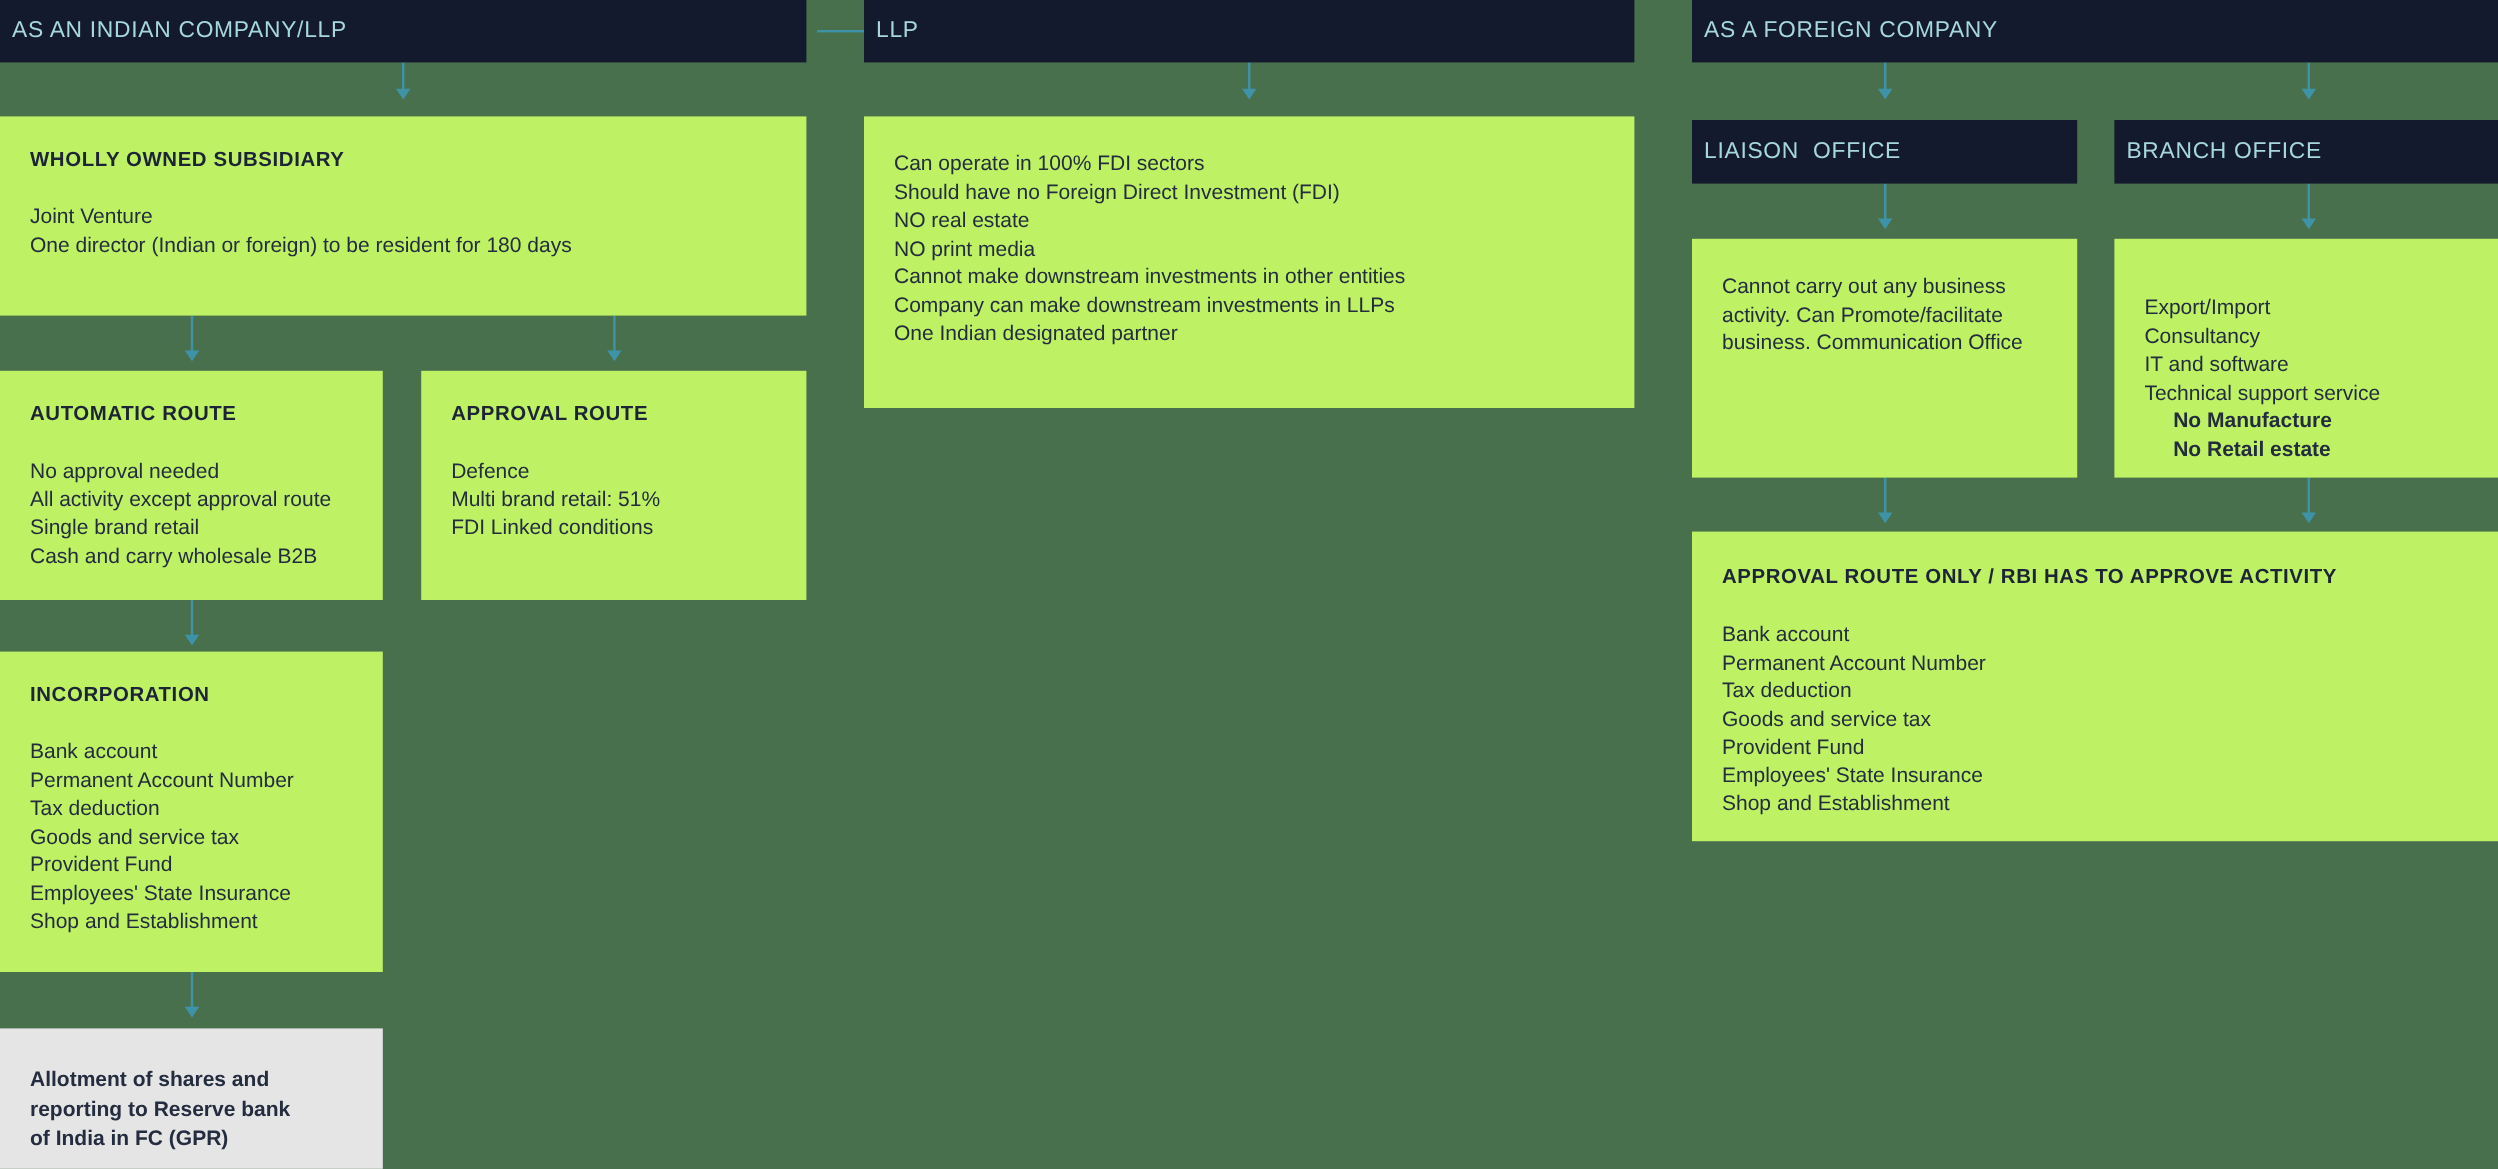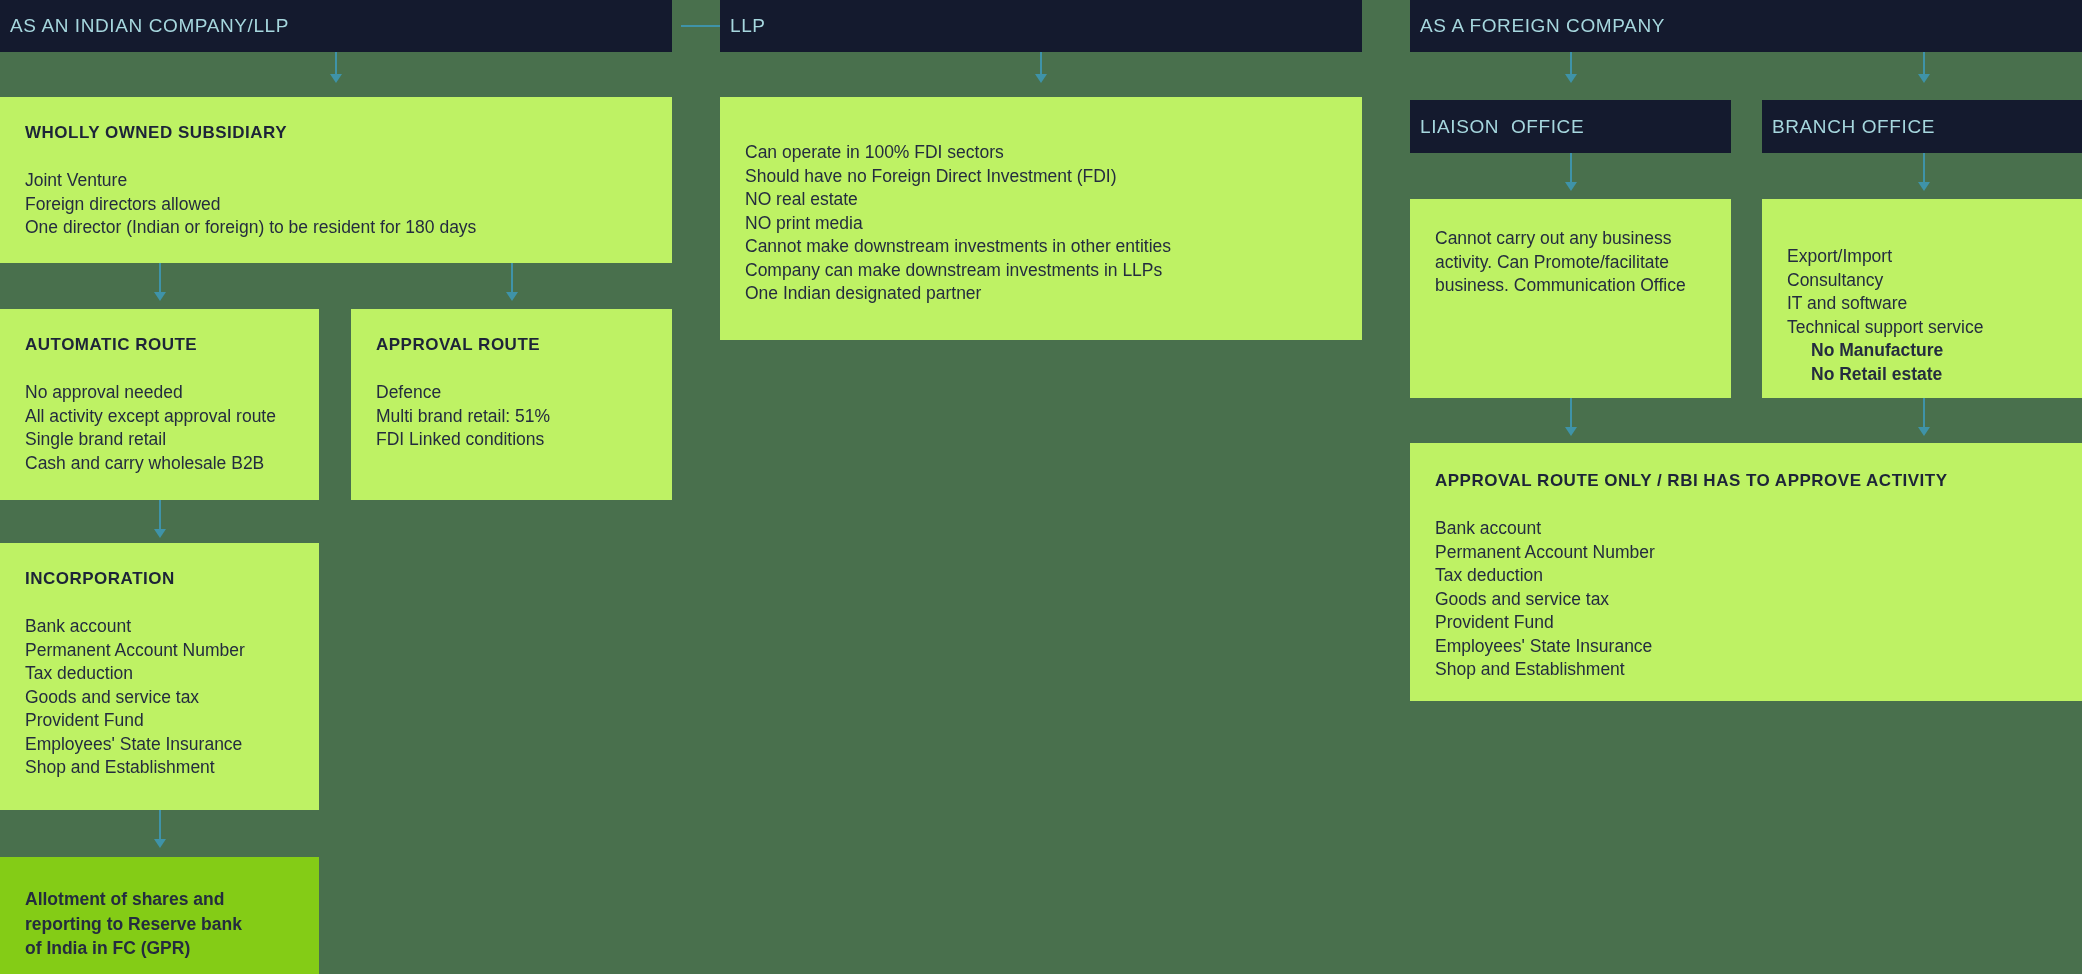--- a/index.html
+++ b/index.html
@@ -36,21 +36,21 @@
     font-weight: 400;
     padding-left: 10px;
     white-space: pre;
   }
   
   .panel {
     background: #bef264;
     padding: 26px 26px 26px 25px;
   }
   .panel.pale {
-    background: #84cc16;
+    background: #e5e5e5;
   }
   .panel-title {
     color: #1d2438;
     font-size: 17px;
     font-weight: bold;
     letter-spacing: 0.5px;
     margin: 0 0 26px 0;
     white-space: pre;
   }
   .panel-list {
@@ -151,21 +151,20 @@
   <div class="arrow-down" style="left:1918px; top:427px;"></div>
 
   <div class="node hdr" style="left:0px; top:0px; width:672px; height:52px;">
     <span class="hdr-label">AS AN INDIAN COMPANY/LLP</span>
   </div>
 
   <div class="node panel" style="left:0px; top:97px; width:672px; height:166px;">
     <div class="panel-title">WHOLLY OWNED SUBSIDIARY</div>
     <ul class="panel-list">
       <li>Joint Venture</li>
-      <li>Foreign directors allowed</li>
       <li>One director (Indian or foreign) to be resident for 180 days</li>
     </ul>
   </div>
 
   <div class="node panel" style="left:0px; top:309px; width:319px; height:191px;">
     <div class="panel-title">AUTOMATIC ROUTE</div>
     <ul class="panel-list">
       <li>No approval needed</li>
       <li>All activity except approval route</li>
       <li>Single brand retail</li>
@@ -196,21 +195,21 @@
   </div>
 
   <div class="node panel pale" style="left:0px; top:857px; width:319px; height:117px; padding-top:30px;">
     <p class="para b" style="max-width:230px;">Allotment of shares and reporting to Reserve bank of India in FC (GPR)</p>
   </div>
 
   <div class="node hdr" style="left:720px; top:0px; width:642px; height:52px;">
     <span class="hdr-label">LLP</span>
   </div>
 
-  <div class="node panel" style="left:720px; top:97px; width:642px; height:243px; padding-top:44px;">
+  <div class="node panel" style="left:720px; top:97px; width:642px; height:243px; padding-top:28px;">
     <ul class="panel-list">
       <li>Can operate in 100% FDI sectors</li>
       <li>Should have no Foreign Direct Investment (FDI)</li>
       <li>NO real estate</li>
       <li>NO print media</li>
       <li>Cannot make downstream investments in other entities</li>
       <li>Company can make downstream investments in LLPs</li>
       <li>One Indian designated partner</li>
     </ul>
   </div>

